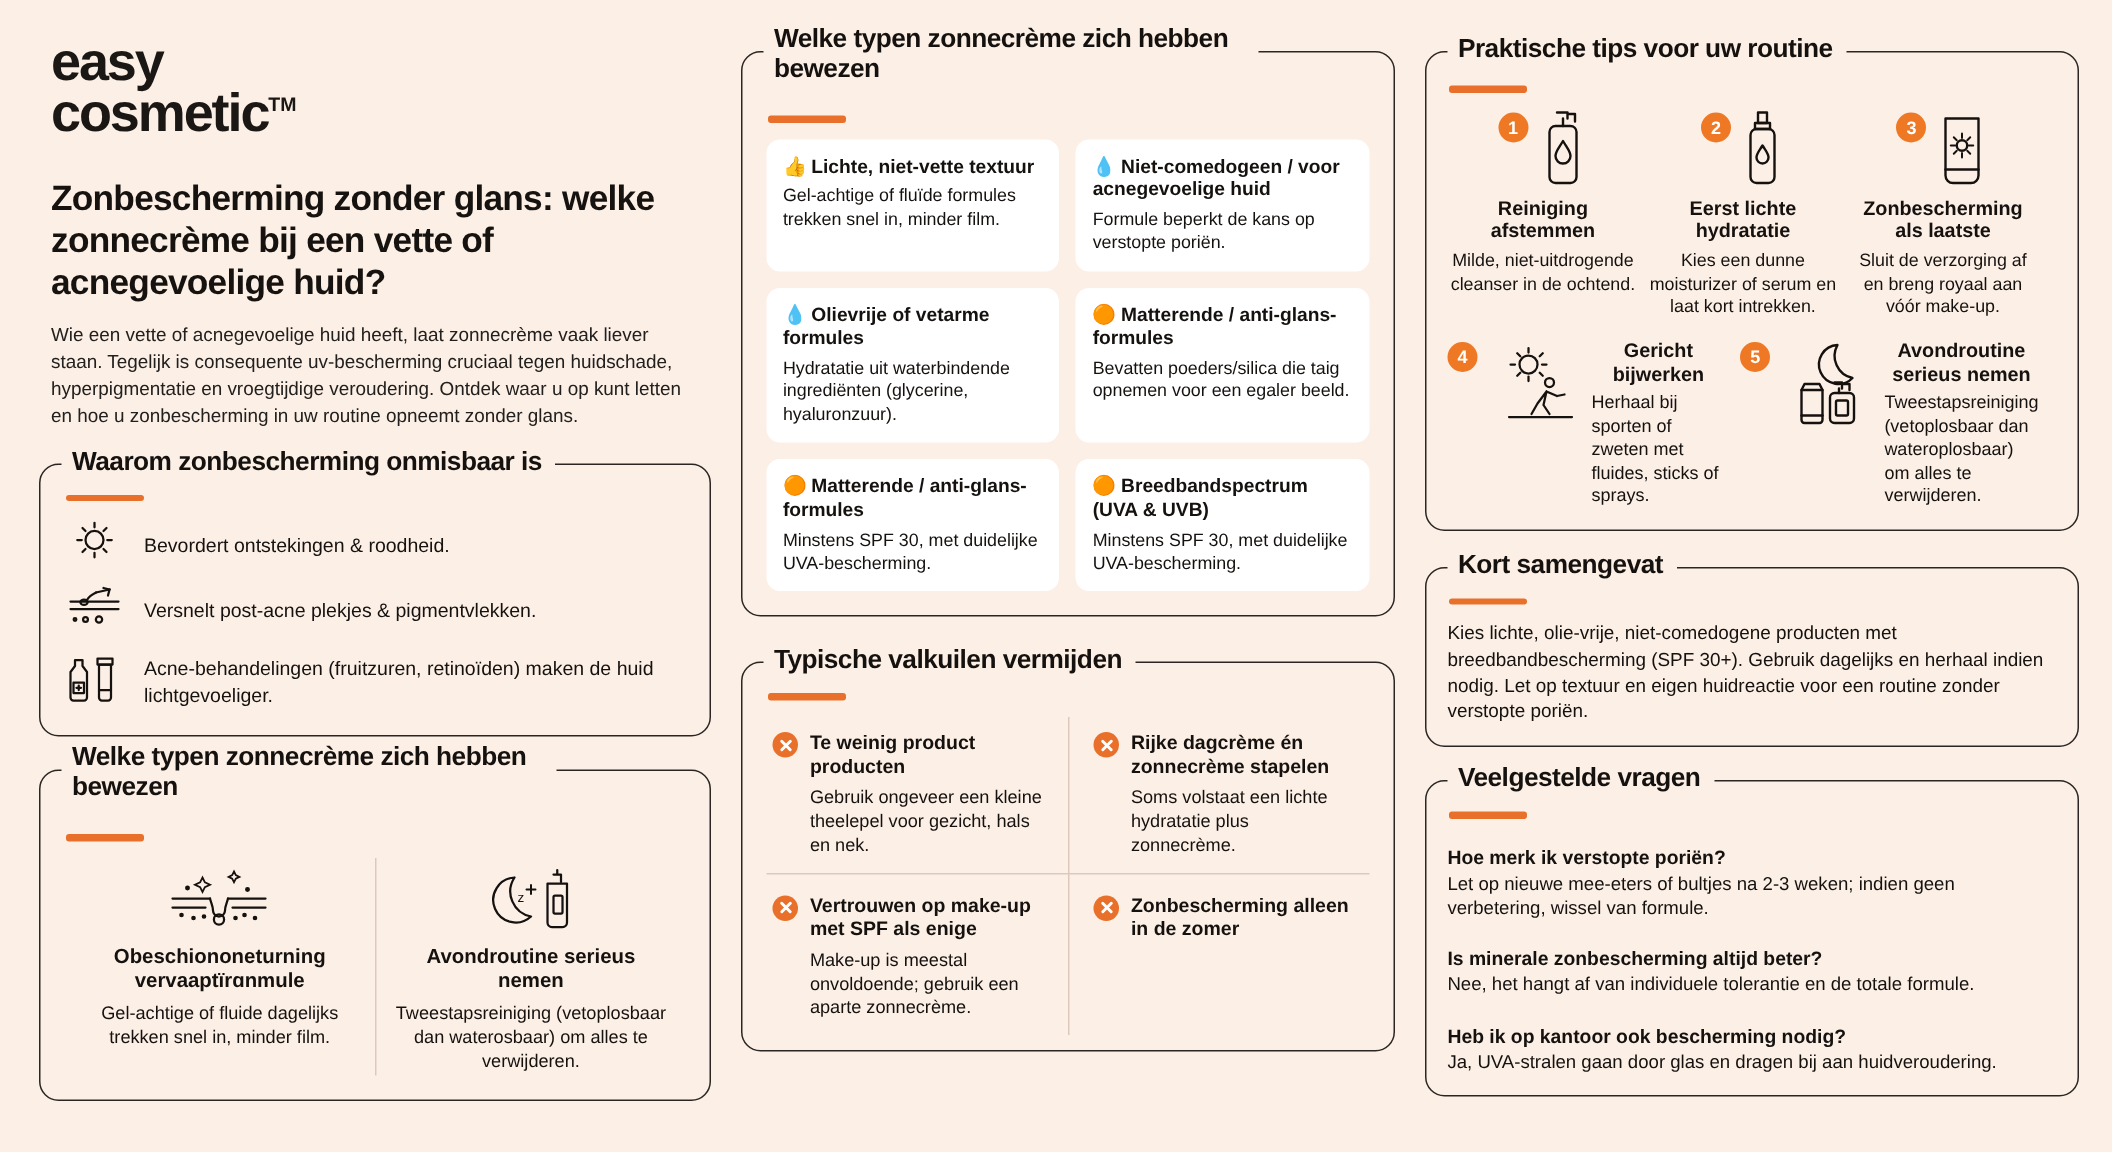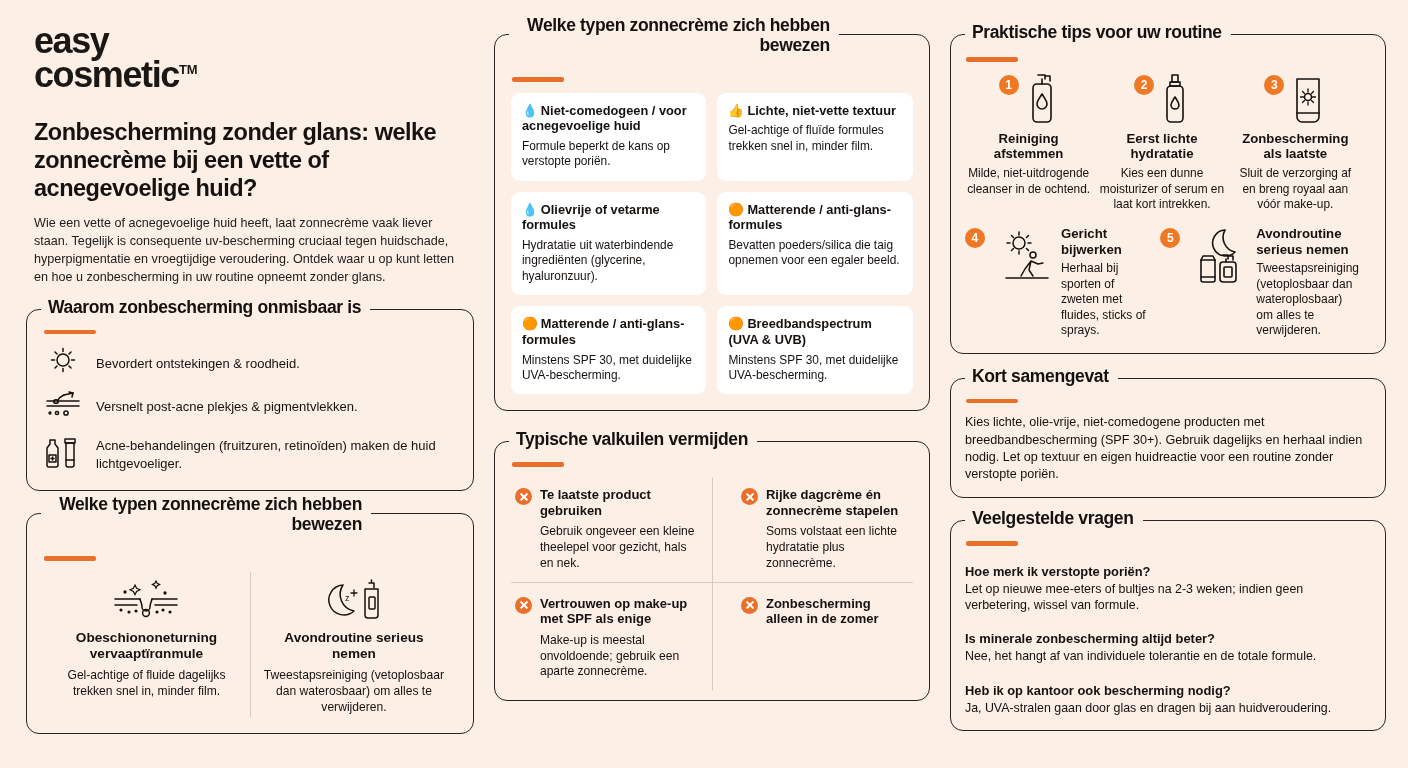--- a/index.html
+++ b/index.html
@@ -67,21 +67,20 @@
     position: absolute;
     top: -12px;
     left: 14px;
     background: #FCEFE6;
     padding: 0 9px 0 7px;
     font-size: 17.5px;
     font-weight: 800;
     letter-spacing: -0.35px;
     line-height: 1.12;
     white-space: nowrap;
-    text-align: right;
   }
   .card.two-line > .card-title { top: -19px; white-space: normal; max-width: 330px; }
   .accent {
     width: 52px; height: 4.5px;
     background: #E8702A;
     border-radius: 2px;
     margin: 0 0 11px 1px;
   }
   .card.two-line .inner-top { padding-top: 22px; }
 
@@ -118,21 +117,21 @@
   .tile .t-head {
     font-size: 12.8px; font-weight: 800; line-height: 1.22;
     margin-bottom: 5px;
   }
   .tile .t-head .bullet { margin-right: 3px; }
   .tile .t-desc { font-size: 11.9px; line-height: 1.3; }
 
   
   .pitfalls { display: grid; grid-template-columns: 1fr 1fr; }
   .pit { padding: 9px 12px 10px 4px; }
-  .pit:nth-child(2), .pit:nth-child(4) { padding-left: 28px; border-left: 1px solid #DCC9BC; }
+  .pit:nth-child(2), .pit:nth-child(4) { padding-left: 16px; border-left: 1px solid #DCC9BC; }
   .pit:nth-child(3), .pit:nth-child(4) { border-top: 1px solid #DCC9BC; padding-top: 13px; }
   .pit .p-head { display: flex; gap: 8px; align-items: flex-start; }
   .p-head .p-title { font-size: 13px; font-weight: 800; line-height: 1.2; }
   .xicon {
     flex: 0 0 17px; width: 17px; height: 17px; border-radius: 50%;
     background: #E8702A; position: relative; margin-top: 1px;
   }
   .xicon::before, .xicon::after {
     content:""; position:absolute; left: 3.6px; top: 7.6px;
     width: 10px; height: 1.9px; background: #fff; border-radius: 1px;
@@ -152,21 +151,21 @@
     display: flex; align-items: center; justify-content: center;
     margin-top: 2px;
   }
   .tip .t-name { font-size: 13.2px; font-weight: 800; line-height: 1.17; margin-top: 2px; }
   .tip .t-desc { font-size: 11.9px; line-height: 1.28; margin-top: 5px; }
 
   .tips-row2 { display: grid; grid-template-columns: 1fr 1fr; gap: 10px; margin-top: 14px; }
   .tip2 { display: grid; grid-template-columns: 30px 58px 1fr; column-gap: 4px; }
   .tip2 .t2-num { grid-column: 1; grid-row: 1; }
   .tip2 .t2-ico { grid-column: 2; grid-row: 1 / span 2; display:flex; align-items:flex-start; justify-content:center; padding-top: 2px; }
-  .tip2 .t2-name { grid-column: 3; grid-row: 1; font-size: 13.2px; font-weight: 800; line-height: 1.17; }
+  .tip2 .t2-name { grid-column: 3; grid-row: 1; font-size: 13.2px; font-weight: 800; line-height: 1.17; text-align: center; }
   .tip2 .t2-desc { grid-column: 3; grid-row: 2; font-size: 12px; line-height: 1.3; margin-top: 4px; }
 
   
   .summary-text { font-size: 12.6px; line-height: 1.37; }
   .faq-item { margin-bottom: 11px; }
   .faq-item:last-child { margin-bottom: 0; }
   .faq-q { font-size: 12.9px; font-weight: 800; line-height: 1.25; margin-top: 18px; }
   .faq-a { font-size: 12.4px; line-height: 1.3; margin-top: 1px; }
 
   .cta {
@@ -304,30 +303,30 @@
   <div class="col col-mid">
 
     <div class="card two-line" style="margin-top:16px;">
       <div class="card-title">Welke typen zonnecrème zich hebben bewezen</div>
       <div class="inner-top">
         <div class="accent"></div>
         <div class="tiles">
 
           <div class="tile">
             <div class="t-head">
-              <span class="bullet">💧</span><span>Niet-comedogeen / voor acnegevoelige huid</span>
-            </div>
-            <div class="t-desc">Formule beperkt de kans op verstopte poriën.</div>
+              <span class="bullet">👍</span><span>Lichte, niet-vette textuur</span>
+            </div>
+            <div class="t-desc">Gel-achtige of fluïde formules trekken snel in, minder film.</div>
           </div>
 
           <div class="tile">
             <div class="t-head">
-              <span class="bullet">👍</span><span>Lichte, niet-vette textuur</span>
-            </div>
-            <div class="t-desc">Gel-achtige of fluïde formules trekken snel in, minder film.</div>
+              <span class="bullet">💧</span><span>Niet-comedogeen / voor acnegevoelige huid</span>
+            </div>
+            <div class="t-desc">Formule beperkt de kans op verstopte poriën.</div>
           </div>
 
           <div class="tile">
             <div class="t-head">
               <span class="bullet">💧</span><span>Olievrije of vetarme formules</span>
             </div>
             <div class="t-desc">Hydratatie uit waterbindende ingrediënten (glycerine, hyaluronzuur).</div>
           </div>
 
           <div class="tile">
@@ -356,21 +355,21 @@
     </div>
 
     <div class="card" style="margin-top:30px;padding-bottom:10px;">
       <div class="card-title">Typische valkuilen vermijden</div>
       <div class="accent"></div>
       <div class="pitfalls">
 
         <div class="pit">
           <div class="p-head">
             <span class="xicon"></span>
-            <span class="p-title">Te laatste product gebruiken</span>
+            <span class="p-title">Te weinig product producten</span>
           </div>
           <div class="p-desc">Gebruik ongeveer een kleine theelepel voor gezicht, hals en nek.</div>
         </div>
 
         <div class="pit">
           <div class="p-head">
             <span class="xicon"></span>
             <span class="p-title">Rijke dagcrème én zonnecrème stapelen</span>
           </div>
           <div class="p-desc">Soms volstaat een lichte hydratatie plus zonnecrème.</div>

